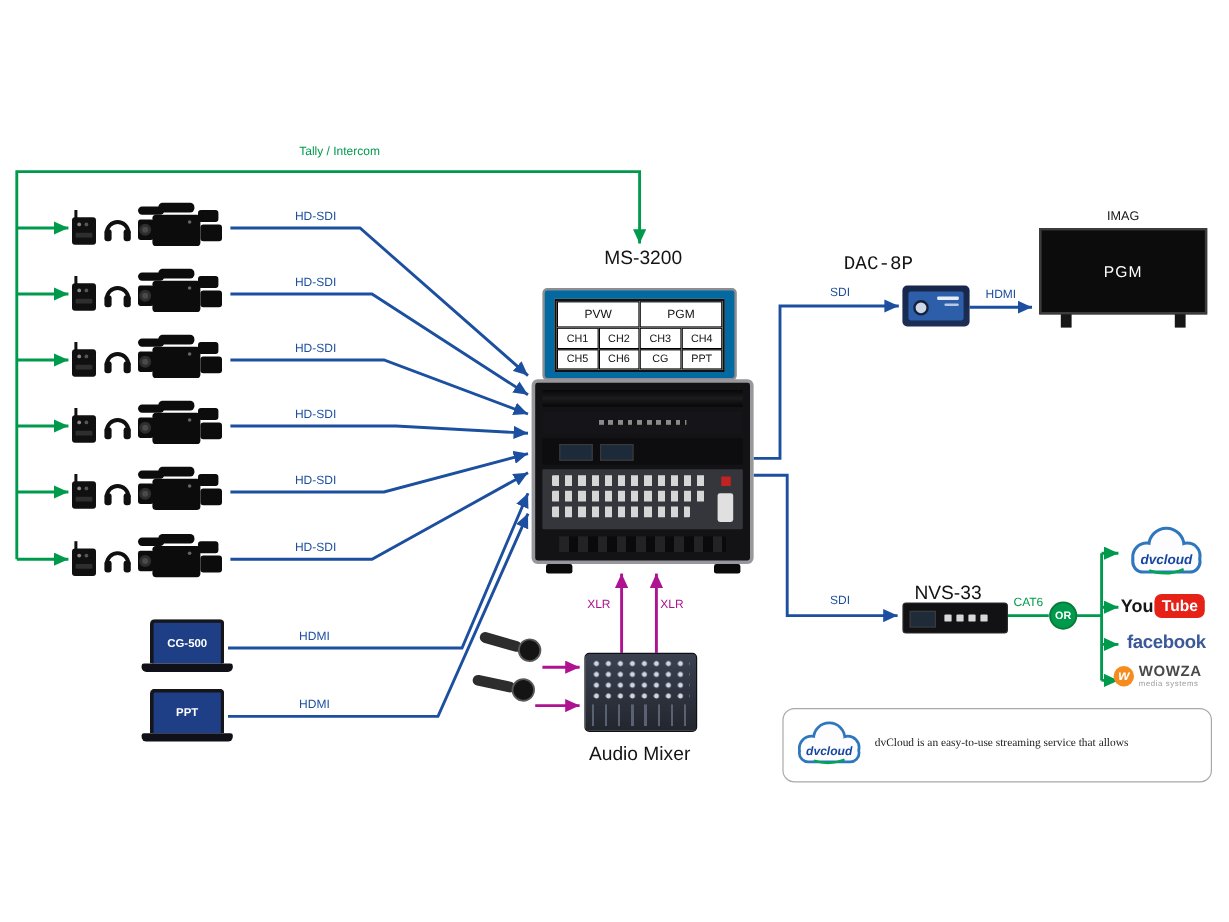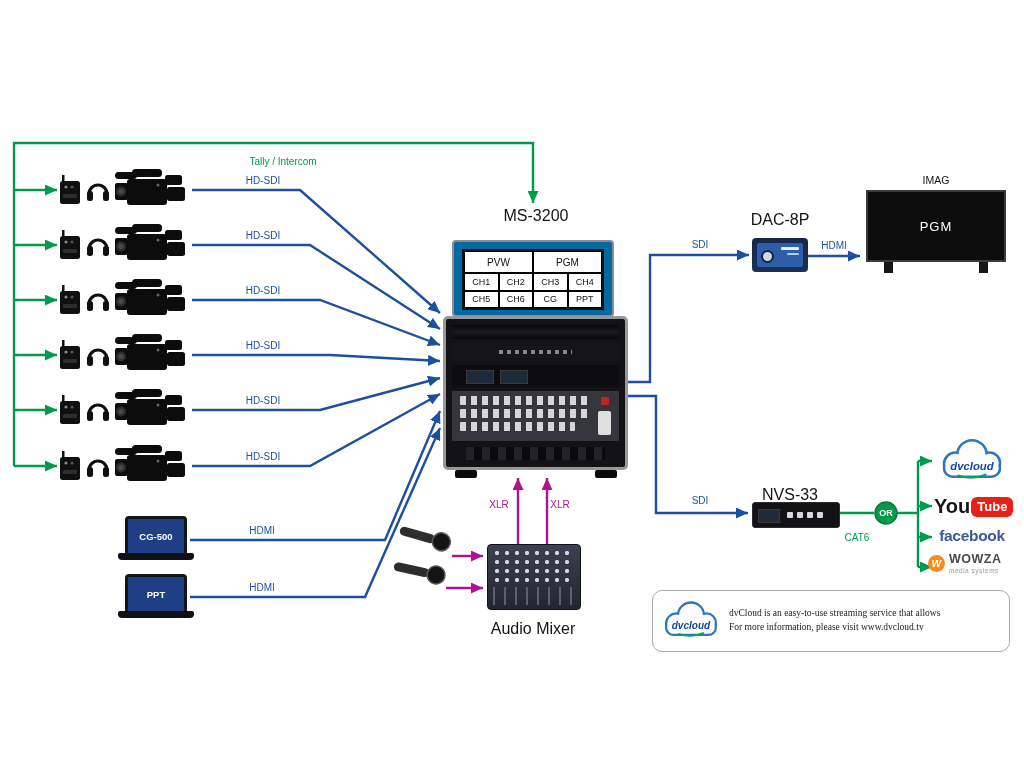--- a/index.html
+++ b/index.html
@@ -2,21 +2,21 @@
 <html><head>
 <meta charset="utf-8">
 <style>
   html,body{margin:0;padding:0;background:#fff;}
   #stage{position:relative;width:1024px;height:768px;background:#fff;overflow:hidden;
          font-family:"Liberation Sans",sans-serif;}
   svg text{font-family:"Liberation Sans",sans-serif;}
   #wires{position:absolute;left:0;top:0;z-index:1;}
 
   .lbl{position:absolute;z-index:5;font-size:10px;transform:translateX(-50%);white-space:nowrap;}
-  .g{color:#009a4c;margin-top:35px;} .b{color:#1c4f9f;} .m{color:#ae1290;}
+  .g{color:#009a4c;} .b{color:#1c4f9f;} .m{color:#ae1290;}
   .dev{font-size:16px;color:#141414;}
 
   
   .cam-row{position:absolute;left:58px;width:136px;height:46px;display:flex;align-items:center;gap:3px;z-index:3;}
 
   
   .laptop{position:absolute;z-index:3;width:76px;}
   .lap-screen{margin:0 7px;height:34px;background:#1e3f86;border:3px solid #15151a;border-bottom:none;
               border-radius:4px 4px 0 0;display:flex;align-items:center;justify-content:center;
               color:#fff;font-size:9.5px;font-weight:bold;}
@@ -75,21 +75,21 @@
        border:1px solid #2c2c2e;border-radius:3px;z-index:3;box-sizing:border-box;}
   .nvs-scr{position:absolute;left:5px;top:6px;width:20px;height:12px;background:#202b3a;border:1px solid #3a3a3a;}
   .nvs-btn{position:absolute;top:9px;width:6px;height:6px;background:#d8d8d8;border-radius:1px;}
 
   .orlbl{position:absolute;left:875px;top:508px;width:22px;text-align:center;z-index:5;
          color:#fff;font-size:9px;font-weight:bold;}
 
   
   .dvlogo{position:absolute;z-index:3;}
   .youtube{position:absolute;left:934px;top:495px;display:flex;align-items:center;gap:1px;z-index:3;}
-  .yt-you{font-size:20px;font-weight:bold;color:#161616;}
+  .yt-you{font-size:15px;font-weight:bold;color:#161616;}
   .yt-tube{background:#e62117;color:#ffffff;font-size:13px;font-weight:bold;padding:2px 6px 3px;border-radius:6px;}
   .facebook{position:absolute;left:930px;top:527px;width:84px;text-align:center;font-size:15.5px;
             font-weight:bold;color:#3b5998;letter-spacing:-0.3px;z-index:3;}
   .wowza{position:absolute;left:928px;top:553px;display:flex;align-items:center;gap:4px;z-index:3;}
   .wz-icon{width:17px;height:17px;border-radius:50%;background:#f68b1f;color:#fff;font-weight:bold;
            font-style:italic;font-size:12px;display:flex;align-items:center;justify-content:center;}
   .wz-name{font-size:12.5px;font-weight:bold;color:#4a4a4a;letter-spacing:0.5px;line-height:1.1;}
   .wz-sub{font-size:6.5px;color:#9a9a9a;letter-spacing:0.5px;}
 
   
@@ -388,21 +388,21 @@
       <circle cx="43" cy="0" r="9" fill="#141414" stroke="#585858" stroke-width="1.5"></circle>
     </g>
   </svg>
 
   <div class="mixer">
     <div class="knobs"></div>
     <div class="faders"></div>
   </div>
   <span class="lbl dev" style="left:533px;top:620px;">Audio Mixer</span>
 
-  <span class="lbl dev" style="left:780px;top:211px;">DAC-8P</span>
+  <span class="lbl dev" style="left:732px;top:211px;font-family:Liberation Mono, monospace;">DAC-8P</span>
   <div class="dac">
     <div class="dac-face">
       <div class="bnc"></div>
       <div class="dac-txt"></div>
       <div class="dac-txt2"></div>
     </div>
   </div>
 
   <span class="lbl dev" style="left:936px;top:174px;font-size:10.5px;">IMAG</span>
   <div class="pgm">
@@ -464,17 +464,16 @@
         <circle cx="19" cy="27" r="10"></circle>
           <circle cx="35" cy="18" r="13"></circle>
           <circle cx="52" cy="26" r="9"></circle>
         <rect x="9" y="24" width="52" height="14" rx="7"></rect>
       </g>
       <text x="35" y="33" text-anchor="middle" font-size="11" font-style="italic" font-weight="bold" fill="#17469e">dvcloud</text>
       <path d="M21,38 q14,5 28,-1" stroke="#00a651" stroke-width="2" fill="none"></path>
     </svg>
     <div class="co-text">
       <div class="co-line">dvCloud is an easy-to-use streaming service that allows</div>
-      <div class="co-line">For more information, please visit www.dvcloud.tv</div>
     </div>
   </div>
 
 </div>
 
 </body></html>

